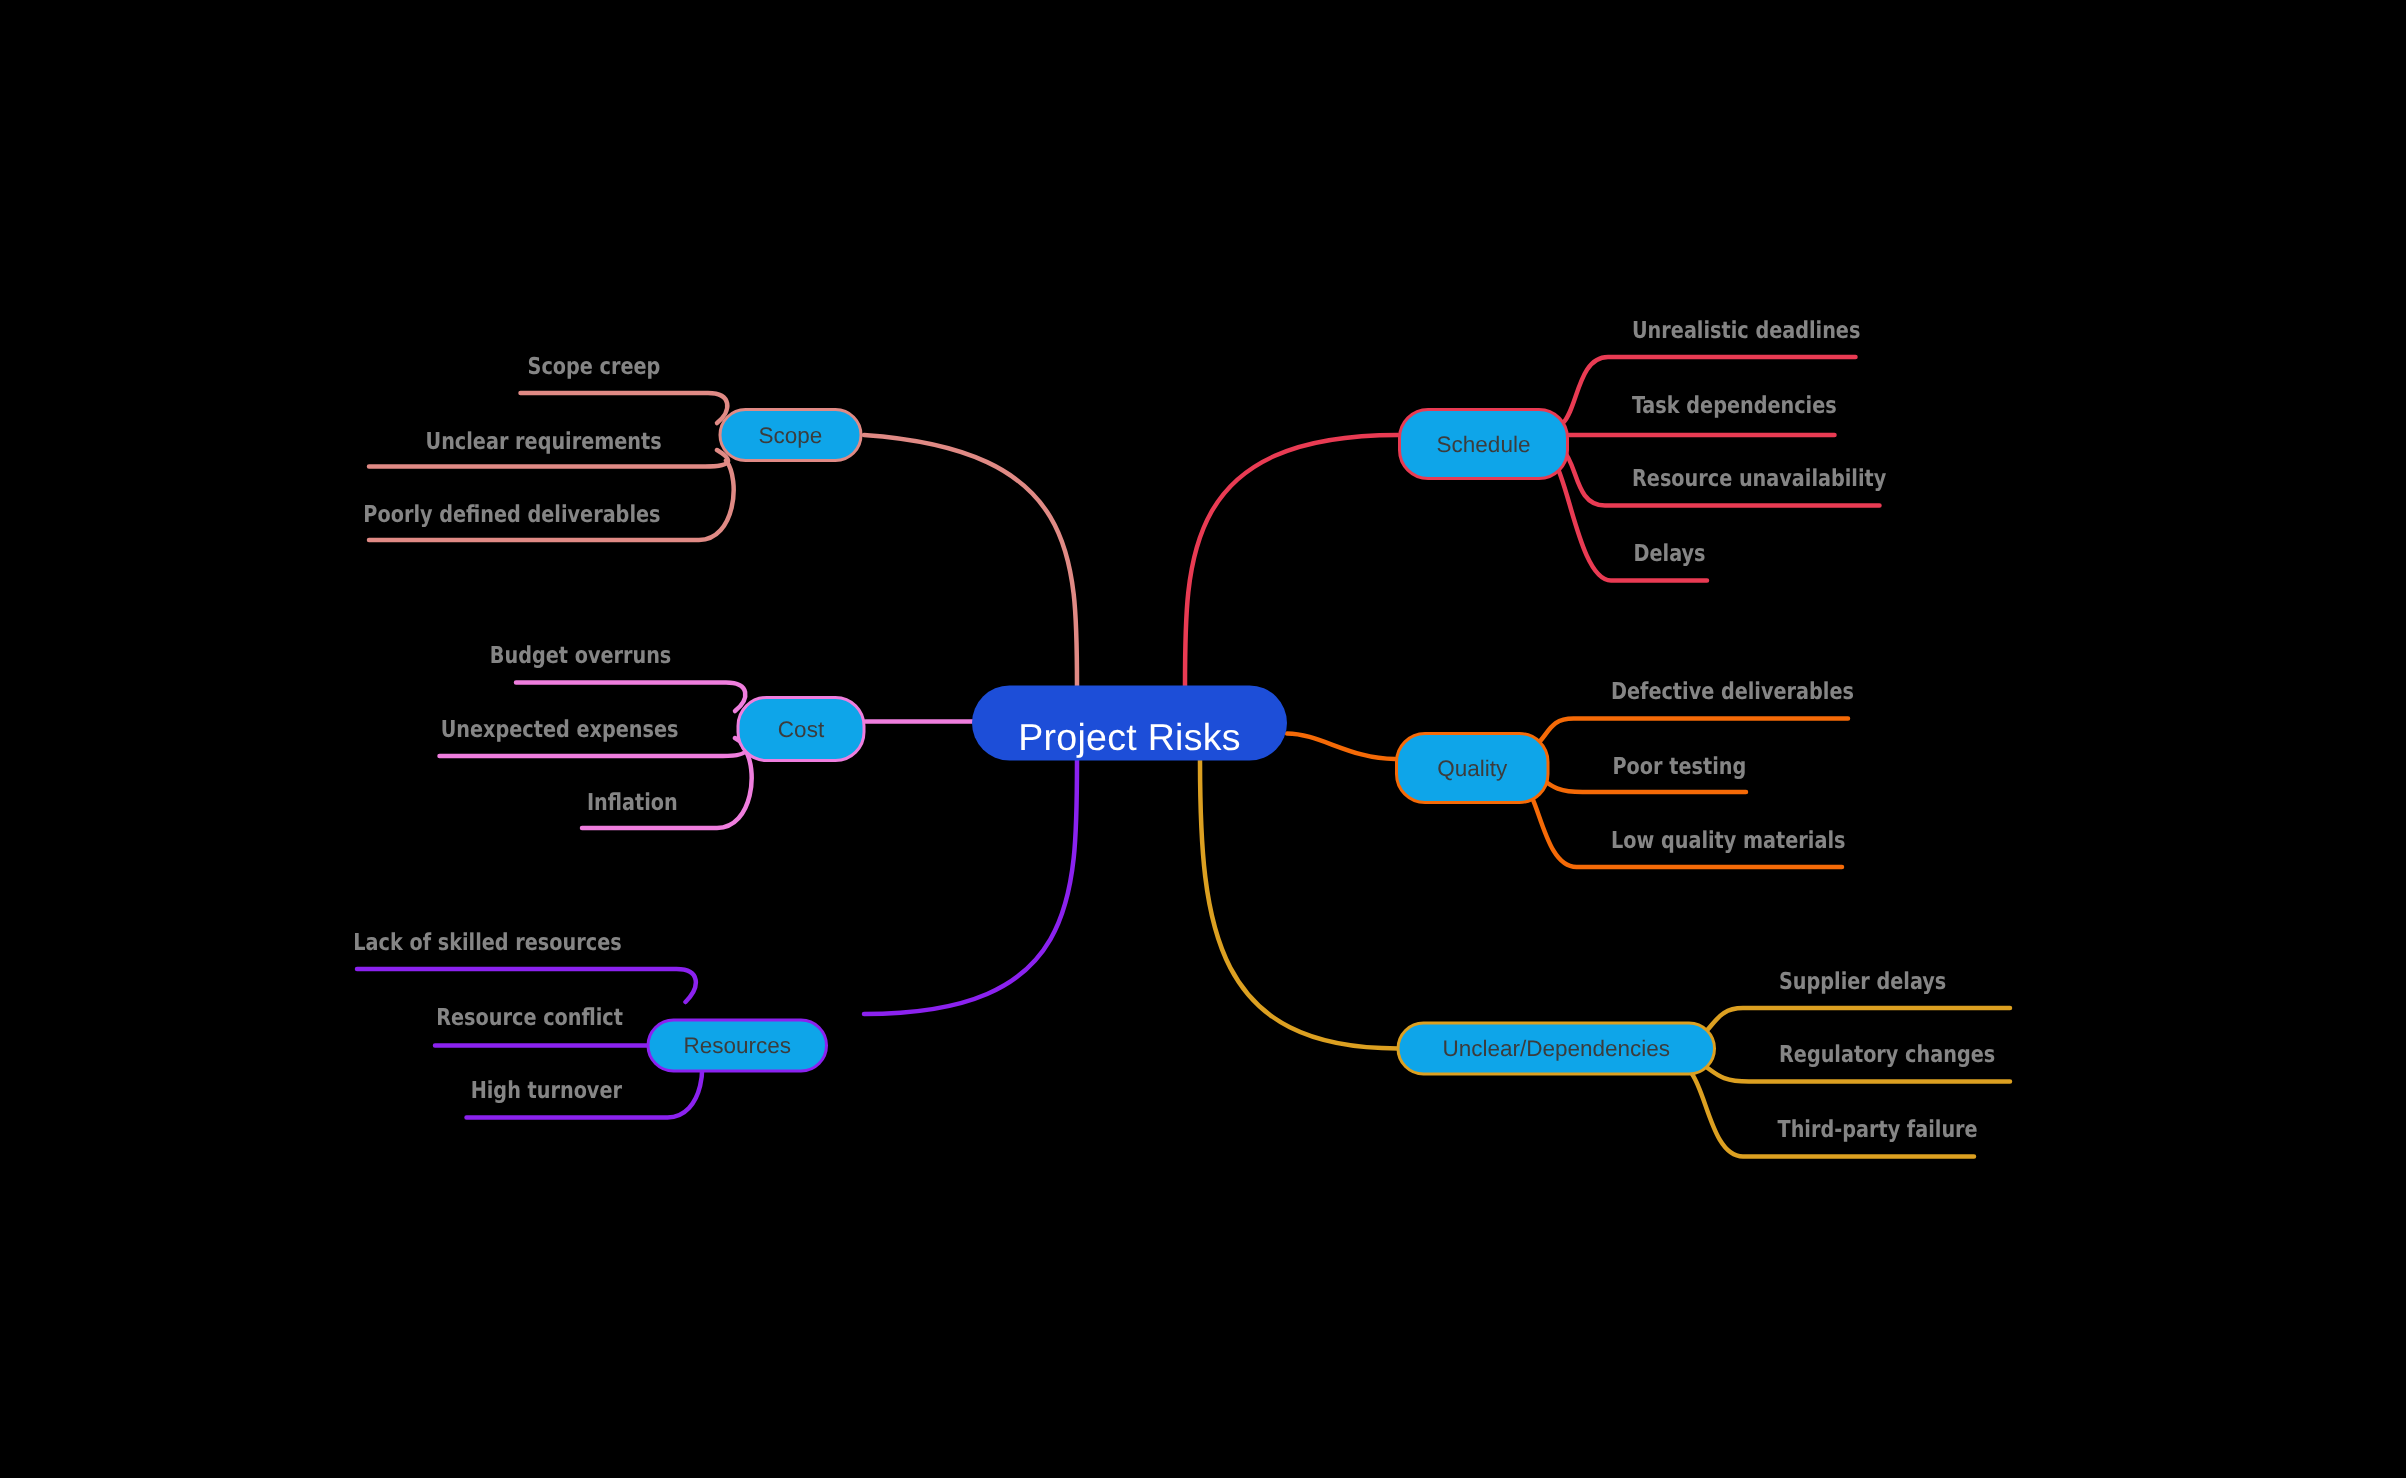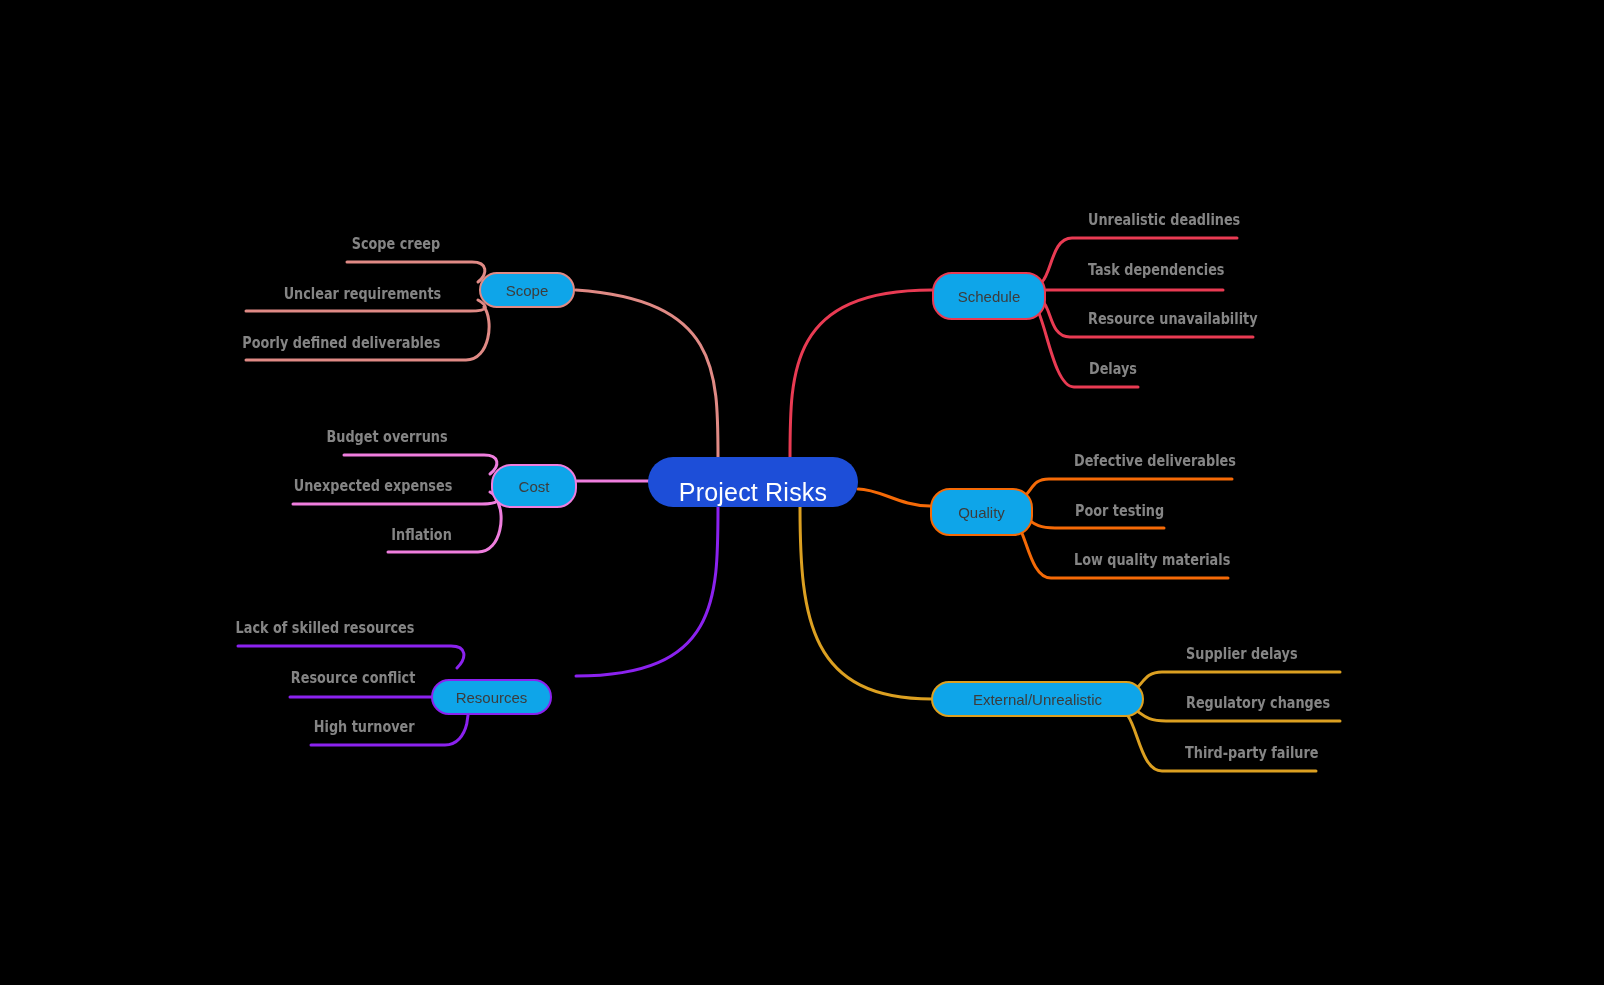--- a/index.html
+++ b/index.html
@@ -138,21 +138,21 @@
 
   <div class="branch-node" style="left:932px; top:272px; width:114px; height:48px; border-color:#e93b53;">
     <span>Schedule</span>
   </div>
 
   <div class="branch-node" style="left:930px; top:488px; width:103px; height:48px; border-color:#f56a07;">
     <span>Quality</span>
   </div>
 
   <div class="branch-node" style="left:931px; top:681px; width:213px; height:36px; border-color:#dca021;">
-    <span>External/Unrealistic</span>
+    <span>Unclear/Dependencies</span>
   </div>
 
   <div class="leaf-label left" style="right:1164px; top:237px;">Scope creep</div>
   <div class="leaf-label left" style="right:1163px; top:287px;">Unclear requirements</div>
   <div class="leaf-label left" style="right:1164px; top:336px;">Poorly defined deliverables</div>
 
   <div class="leaf-label left" style="right:1156px; top:430px;">Budget overruns</div>
   <div class="leaf-label left" style="right:1152px; top:479px;">Unexpected expenses</div>
   <div class="leaf-label left" style="right:1152px; top:528px;">Inflation</div>
 

